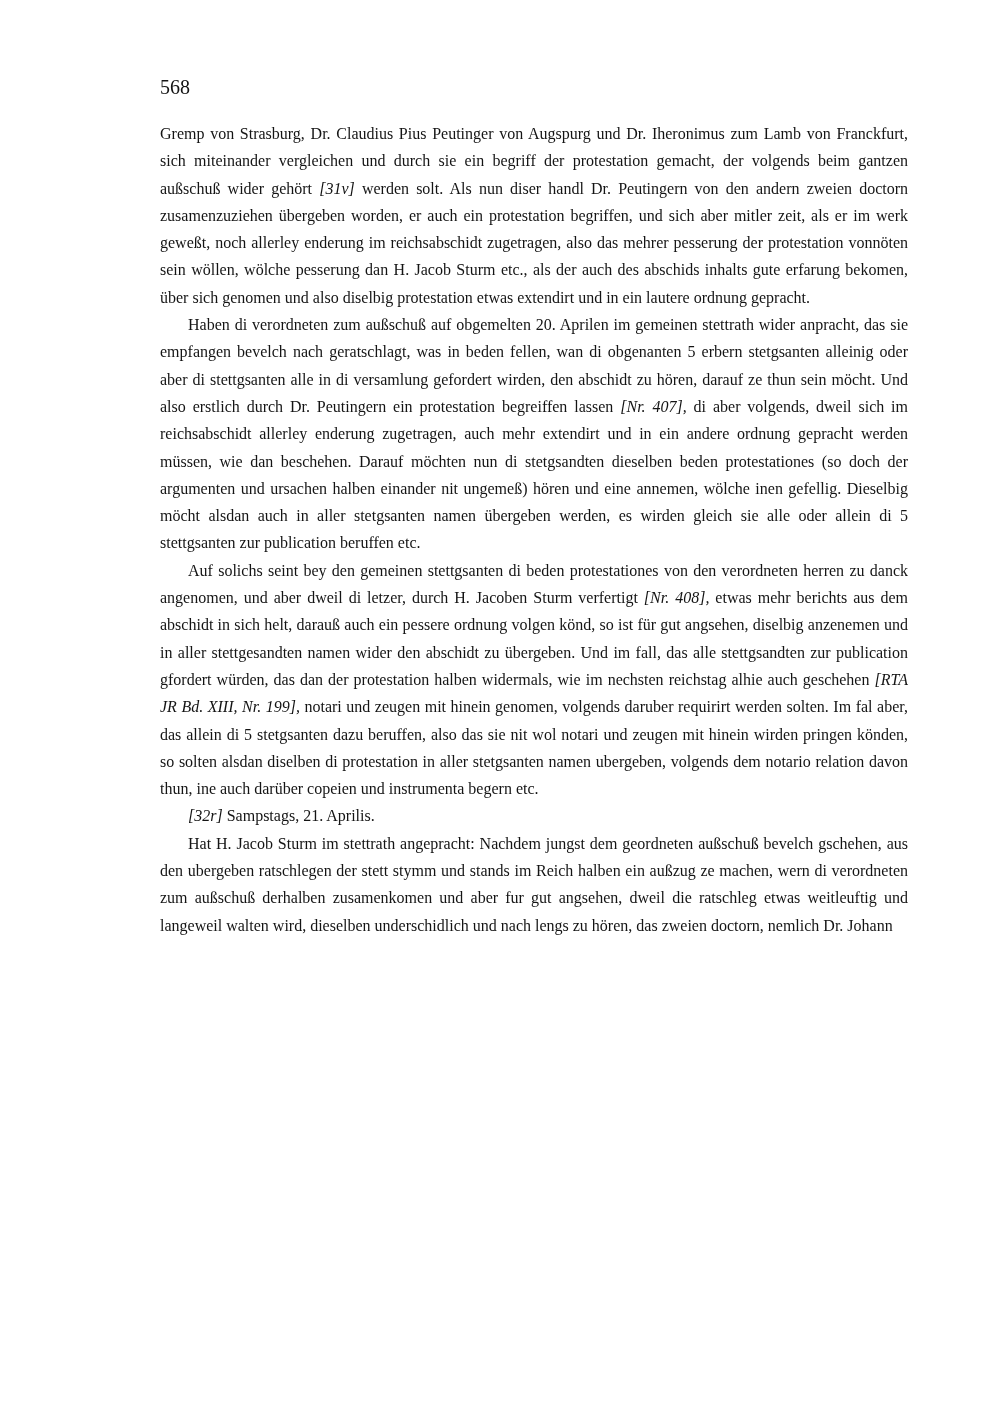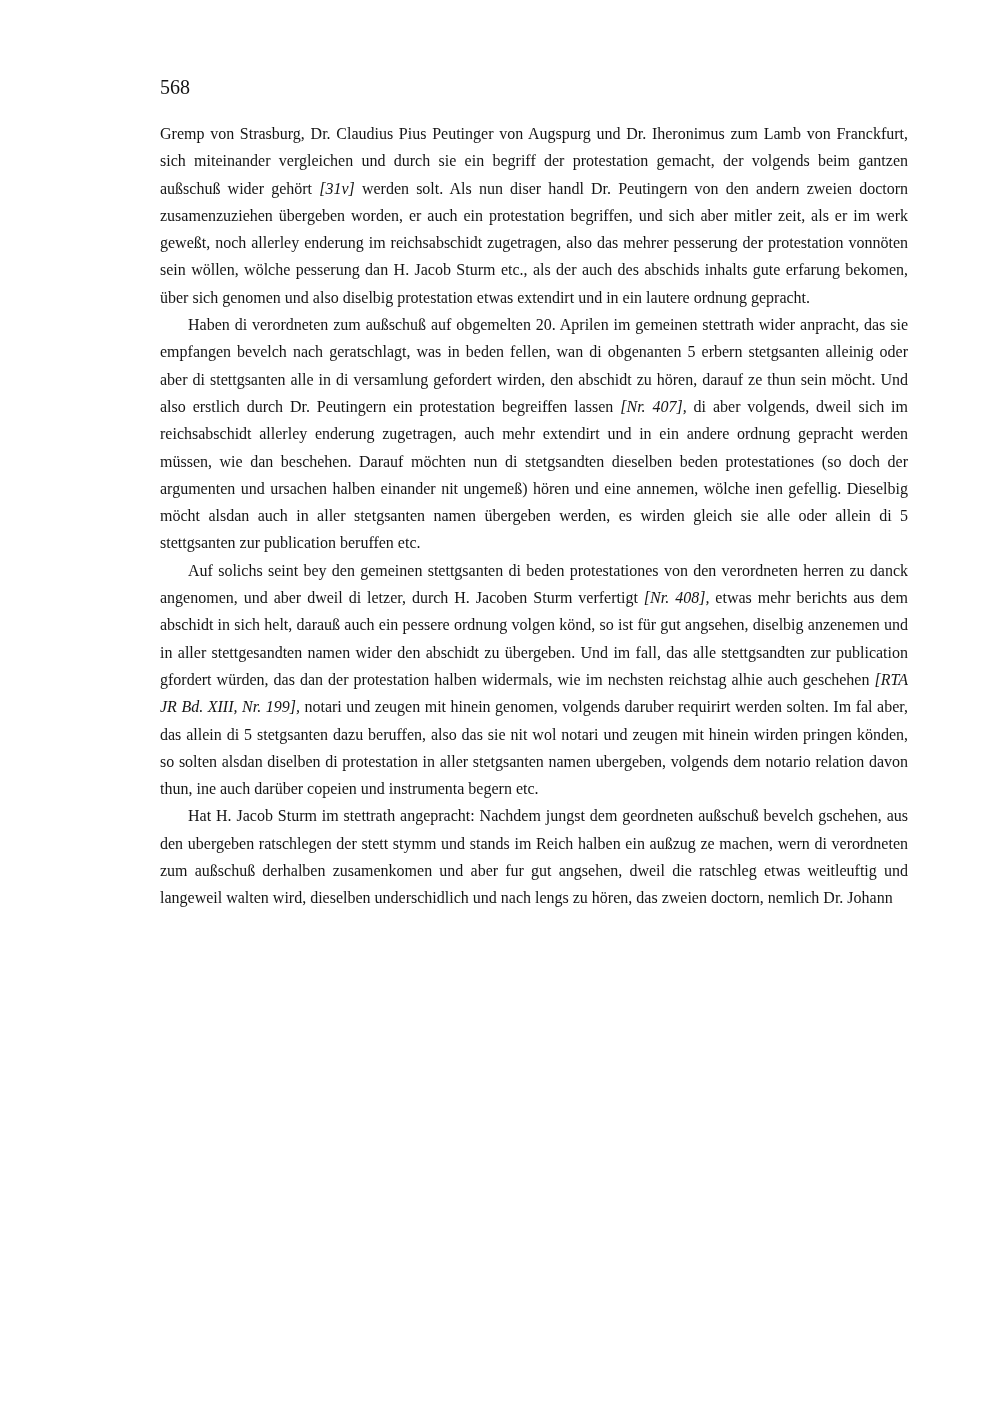--- a/index.html
+++ b/index.html
@@ -63,18 +63,19 @@
   </header>
 
   <main class="text-block">
 
     <p class="para"><span>Gremp von Strasburg, Dr. Claudius Pius Peutinger von Augspurg und Dr. Iheronimus zum Lamb von Franckfurt, sich miteinander vergleichen und durch sie ein begriff der protestation gemacht, der volgends beim gantzen außschuß wider gehört </span><span class="italic">[31v]</span><span> werden solt. Als nun diser handl Dr. Peutingern von den andern zweien doctorn zusamenzuziehen übergeben worden, er auch ein protestation begriffen, und sich aber mitler zeit, als er im werk geweßt, noch allerley enderung im reichsabschidt zugetragen, also das mehrer pesserung der protestation vonnöten sein wöllen, wölche pesserung dan H. Jacob Sturm etc., als der auch des abschids inhalts gute erfarung bekomen, über sich genomen und also diselbig protestation etwas extendirt und in ein lautere ordnung gepracht.</span></p>
 
     <p class="para indent"><span>Haben di verordneten zum außschuß auf obgemelten 20. Aprilen im gemeinen stettrath wider anpracht, das sie empfangen bevelch nach geratschlagt, was in beden fellen, wan di obgenanten 5 erbern stetgsanten alleinig oder aber di stettgsanten alle in di versamlung gefordert wirden, den abschidt zu hören, darauf ze thun sein möcht. Und also erstlich durch Dr. Peutingern ein protestation begreiffen lassen </span><span class="italic">[Nr. 407],</span><span> di aber volgends, dweil sich im reichsabschidt allerley enderung zugetragen, auch mehr extendirt und in ein andere ordnung gepracht werden müssen, wie dan beschehen. Darauf möchten nun di stetgsandten dieselben beden protestationes (so doch der argumenten und ursachen halben einander nit ungemeß) hören und eine annemen, wölche inen gefellig. Dieselbig möcht alsdan auch in aller stetgsanten namen übergeben werden, es wirden gleich sie alle oder allein di 5 stettgsanten zur publication beruffen etc.</span></p>
 
     <p class="para indent"><span>Auf solichs seint bey den gemeinen stettgsanten di beden protestationes von den verordneten herren zu danck angenomen, und aber dweil di letzer, durch H. Jacoben Sturm verfertigt </span><span class="italic">[Nr. 408],</span><span> etwas mehr berichts aus dem abschidt in sich helt, darauß auch ein pessere ordnung volgen könd, so ist für gut angsehen, diselbig anzenemen und in aller stettgesandten namen wider den abschidt zu übergeben. Und im fall, das alle stettgsandten zur publication gfordert würden, das dan der protestation halben widermals, wie im nechsten reichstag alhie auch geschehen </span><span class="italic">[RTA JR Bd. XIII, Nr. 199],</span><span> notari und zeugen mit hinein genomen, volgends daruber requirirt werden solten. Im fal aber, das allein di 5 stetgsanten dazu beruffen, also das sie nit wol notari und zeugen mit hinein wirden pringen könden, so solten alsdan diselben di protestation in aller stetgsanten namen ubergeben, volgends dem notario relation davon thun, ine auch darüber copeien und instrumenta begern etc.</span></p>
 
+    <p class="para indent"><span class="italic">[32r]</span><span> Sampstags, 21. Aprilis.</span></p>
 
     <p class="para indent"><span>Hat H. Jacob Sturm im stettrath angepracht: Nachdem jungst dem geordneten außschuß bevelch gschehen, aus den ubergeben ratschlegen der stett stymm und stands im Reich halben ein außzug ze machen, wern di verordneten zum außschuß derhalben zusamenkomen und aber fur gut angsehen, dweil die ratschleg etwas weitleuftig und langeweil walten wird, dieselben underschidlich und nach lengs zu hören, das zweien doctorn, nemlich Dr. Johann</span></p>
 
   </main>
 
 </div>
 
 </body></html>

